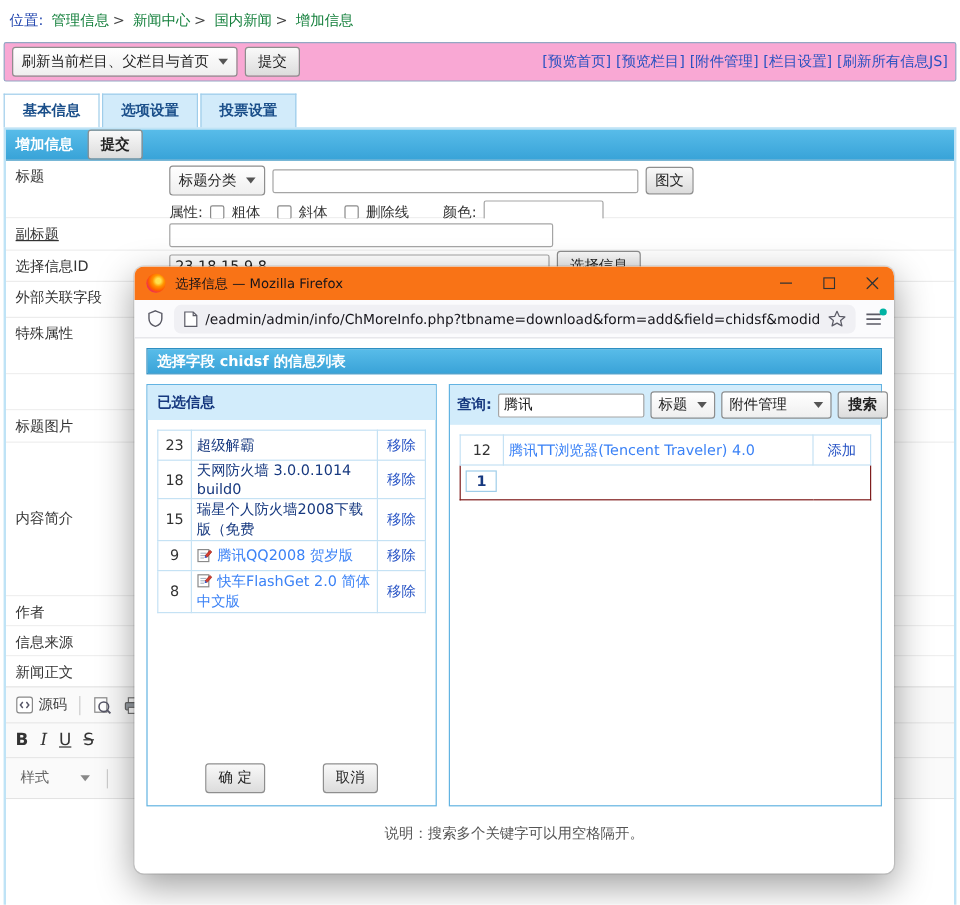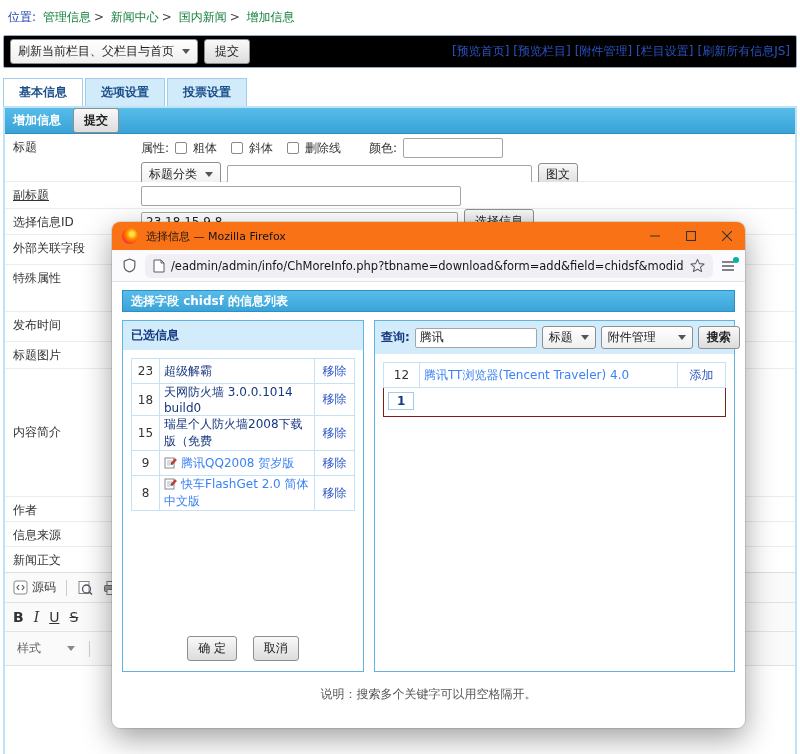--- a/index.html
+++ b/index.html
@@ -8,21 +8,21 @@
   body { position:relative; }
 
   
   .breadcrumb { padding:9px 8px 7px; font-size:12px; color:#333; }
   .breadcrumb .bc-label { color:#1f43ad; }
   .breadcrumb a { color:#15803d; text-decoration:none; margin:0 3px; cursor:pointer; }
   .breadcrumb .sep { color:#444; }
 
   
   .topbar { margin:2px 3px 0; border:1px solid #94a7c4; border-radius:2px;
-    padding:3px 6px; display:flex; align-items:center; gap:6px; background:#000000; }
+    padding:3px 6px; display:flex; align-items:center; gap:6px; background:#f9a8d4; }
   .topbar .links { margin-left:auto; display:flex; gap:4px; }
   .topbar .links a { color:#2a52c0; text-decoration:none; cursor:pointer; }
 
   
   .fselect { display:inline-flex; align-items:center; gap:8px; border:1px solid #8e8e8e;
     border-radius:3px; background:linear-gradient(#fff,#efefef); padding:3px 7px;
     font-size:12px; color:#222; cursor:pointer; white-space:nowrap; }
   .caret { width:0; height:0; border-left:4px solid transparent;
     border-right:4px solid transparent; border-top:5px solid #555; }
 
@@ -108,21 +108,21 @@
     padding:6px 8px; font-size:12px; }
   .ptable { border-collapse:collapse; margin:8px; width:calc(100% - 16px); }
   .ptable td { border:1px solid #c5e2f4; height:25px; font-size:12px; padding:0 4px; }
   .ptable { border:1px solid #7f1d1d; }
   .td-id { width:28px; text-align:center; color:#333; }
   .td-title { color:#16387f; }
   .td-title .icon-wrap { display:inline-block; vertical-align:-2px; margin-right:4px; }
   .td-title.linkish { color:#3b82f6; }
   .td-act { width:40px; text-align:center; color:#2753c5; cursor:pointer; }
   .lbuttons { position:absolute; bottom:10px; left:0; right:0; text-align:center; }
-  .lbuttons .btn { margin:0 6px; }
+  .lbuttons .btn { margin:0 22px; }
   .rsearch { background:#d2ecfb; padding:5px 6px; display:flex; align-items:center;
     gap:5px; color:#16387f; font-weight:bold; white-space:nowrap; }
   .rsearch .tinput { font-weight:normal; }
   .rsearch .fselect { font-weight:normal; padding:2px 6px; }
   .rtable { margin:8px; width:calc(100% - 16px); }
   .rtable .td-id { width:36px; }
   .rtable .td-act { width:48px; }
   .pagebox { display:inline-block; margin:2px 0 4px 4px; border:1px solid #9fcde9;
     padding:1px 8px; color:#16387f; font-weight:bold; }
   .pnote { text-align:center; color:#555; margin-top:14px; }
@@ -164,38 +164,38 @@
 <div class="ftable">
   <div class="fheader">
     <span>增加信息</span>
     <span class="btn">提交</span>
   </div>
 
   <div class="frow r-title">
     <div class="flabel">标题</div>
     <div class="fcontent">
       <div class="line">
+        <span class="fselect">
+          <span>标题分类</span>
+          <span class="caret"></span>
+        </span>
+        <input class="tinput" style="width: 305px;">
+        <span class="btn" style="padding:2px 7px">图文</span>
+      </div>
+      <div class="line">
         <span>属性:</span>
         <span class="cb"></span>
         <span class="cbl">粗体</span>
         <span class="cb"></span>
         <span class="cbl">斜体</span>
         <span class="cb"></span>
         <span class="cbl">删除线</span>
         <span style="margin-left:14px">颜色:</span>
         <input class="tinput" style="width: 100px;">
       </div>
-      <div class="line">
-        <span class="fselect">
-          <span>标题分类</span>
-          <span class="caret"></span>
-        </span>
-        <input class="tinput" style="width: 305px;">
-        <span class="btn" style="padding:2px 7px">图文</span>
-      </div>
     </div>
   </div>
 
   <div class="frow r-sub">
     <div class="flabel">副标题</div>
     <div class="fcontent">
       <input class="tinput" style="width: 320px;">
     </div>
   </div>
 
@@ -214,21 +214,20 @@
       <span class="btn" style="width:42px;height:21px"></span>
     </div>
   </div>
 
   <div class="frow r-special">
     <div class="flabel">特殊属性</div>
     <div class="fcontent"></div>
   </div>
 
   <div class="frow r-pub">
-    <div class="flabel">发布时间</div>
     <div class="fcontent"></div>
   </div>
 
   <div class="frow r-pic">
     <div class="flabel">标题图片</div>
     <div class="fcontent"></div>
   </div>
 
   <div class="frow r-summary">
     <div class="flabel" style="padding-top:55px">内容简介</div>

